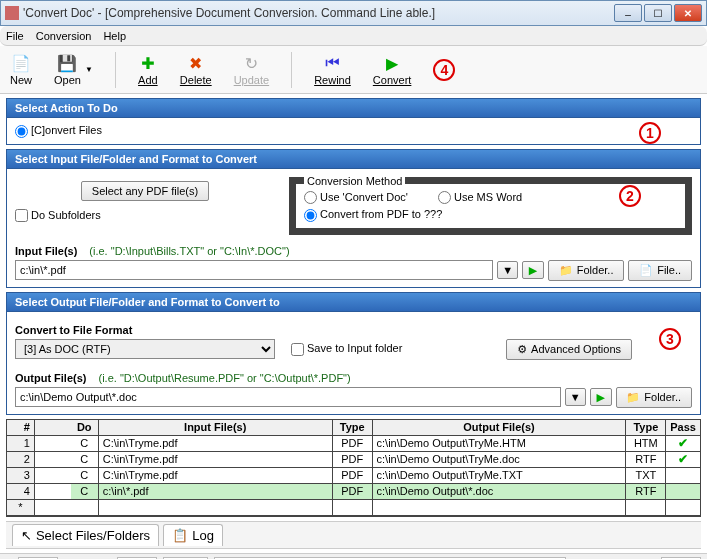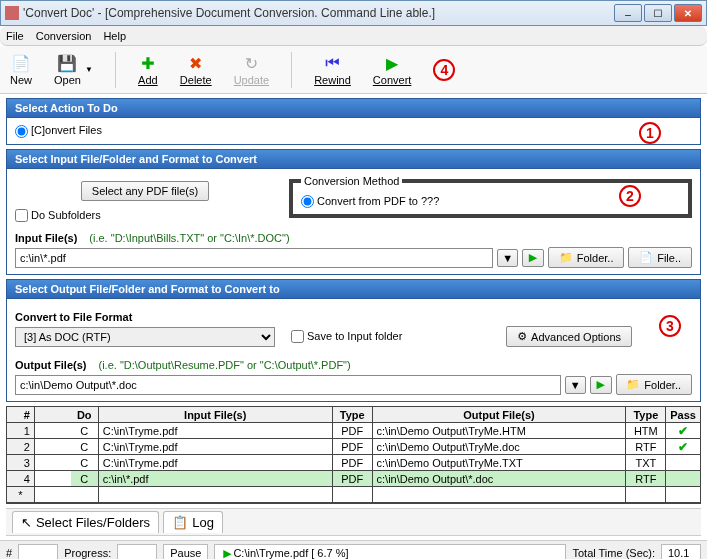--- a/index.html
+++ b/index.html
@@ -31,21 +31,21 @@
 .section-body { border: 1px solid #2a5a9a; border-top: none; padding: 6px 8px; margin-bottom: 4px; }
 
 .radio-row { display: flex; align-items: center; gap: 24px; }
 .radio-row label, .check-row label, .labeltxt { font-size: 11px; }
 .circle-num { display: inline-flex; width: 22px; height: 22px; border: 2px solid #d00; border-radius: 50%; color: #d00; font-weight: bold; align-items: center; justify-content: center; font-size: 14px; position: absolute; }
 
 .btn { border: 1px solid #888; background: linear-gradient(#fafafa,#e4e4e4); padding: 3px 10px; font-size: 11px; border-radius: 2px; cursor: pointer; display: inline-flex; align-items: center; gap: 4px; }
 .field-row { display: flex; align-items: center; gap: 4px; margin-top: 3px; }
 .field-row input[type=text], .field-row select { height: 20px; border: 1px solid #888; font-size: 11px; padding: 0 4px; }
 
-fieldset.cm { border: 4px solid #404040; padding: 4px 8px 6px 8px; font-size: 11px; }
+fieldset.cm { border: 7px solid #404040; padding: 4px 8px 6px 8px; font-size: 11px; }
 fieldset.cm legend { font-size: 11px; padding: 0 3px; }
 
 .sub-label { font-weight: bold; font-size: 11px; margin-top: 6px; }
 .hint { color: #1a6a1a; font-size: 11px; margin-left: 12px; }
 
 .grid { border: 1px solid #444; font-size: 11px; margin: 2px 0 0 0; }
 .grid-row { display: flex; border-bottom: 1px solid #444; height: 16px; align-items: stretch; }
 .grid-row.header { background: #f0f0f0; font-weight: bold; text-align: center; }
 .gc { border-right: 1px solid #444; padding: 1px 4px; display: flex; align-items: center; overflow: hidden; white-space: nowrap; }
 .gc.num { width: 28px; justify-content: flex-end; background: #f0f0f0; }
@@ -139,20 +139,24 @@
   <div style="position:relative">
     <div class="section-header">Select Input File/Folder and Format to Convert</div>
     <div class="section-body">
       <div style="display:flex;align-items:flex-start;gap:14px">
         <div style="width:260px;display:flex;flex-direction:column;align-items:center;gap:8px;padding-top:6px">
           <button class="btn">Select any PDF file(s)</button>
           <div style="align-self:flex-start"><label><input type="checkbox" style=""><span>Do Subfolders</span></label></div>
         </div>
         <fieldset class="cm" style="flex:1">
           <legend>Conversion Method</legend>
+          <div style="display:flex;gap:30px">
+            <label><input type="radio" style=""><span>Use 'Convert Doc'</span></label>
+            <label><input type="radio" style=""><span>Use MS Word</span></label>
+          </div>
           <div style="margin-top:4px">
             <label><input type="radio" checked="" style=""><span>Convert from PDF to ???</span></label>
           </div>
         </fieldset>
       </div>
       <div style="display:flex;align-items:baseline;margin-top:4px">
         <span class="sub-label">Input File(s)</span>
         <span class="hint">(i.e. "D:\Input\Bills.TXT"  or "C:\In\*.DOC")</span>
       </div>
       <div class="field-row">

